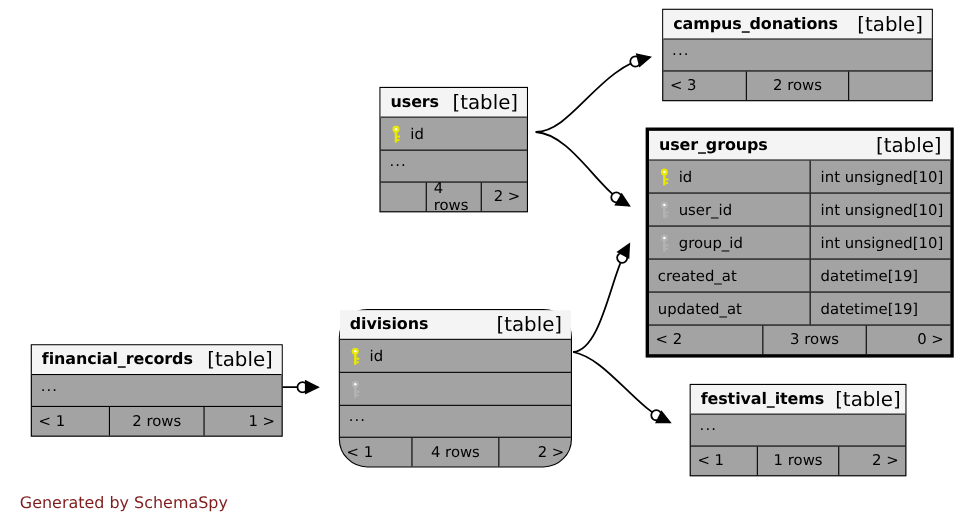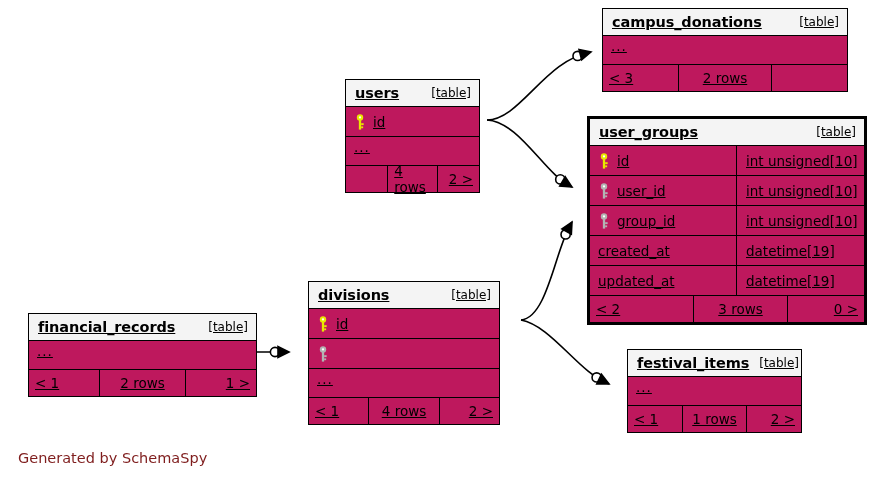--- a/index.html
+++ b/index.html
@@ -26,25 +26,24 @@
   #edges {
     position: absolute;
     left: 0; top: 0;
     width: 883px;
     height: 481px;
     pointer-events: none;
   }
 
   .table-box {
     position: absolute;
-    background: #be185d;
+    background: #a3a3a3;
     border: 1px solid #000000;
     box-sizing: border-box;
     z-index: 5;
-    text-decoration: underline;
   }
   .table-box.focused {
     border: 3px solid #000000;
   }
 
   .tbl-header {
     background: #f4f4f4;
     border-bottom: 1px solid #000000;
     height: 27px;
     display: flex;
@@ -53,21 +52,21 @@
     box-sizing: border-box;
   }
   .tbl-name {
     font-weight: bold;
     font-size: 14.5px;
     letter-spacing: -0.1px;
     white-space: nowrap;
   }
   .tbl-kind {
     margin-left: auto;
-    font-size: 12px;
+    font-size: 18px;
     color: #000000;
     white-space: nowrap;
     padding-left: 10px;
   }
 
   .col-row {
     display: flex;
     height: 30px;
     border-bottom: 1px solid #000000;
     box-sizing: border-box;
@@ -270,21 +269,21 @@
             <span>updated_at</span>
           </div>
           <div class="col-type">datetime[19]</div>
         </div>
         <div class="tbl-footer">
           <div class="foot-cell foot-left" style="flex:1 1 0;">&lt; 2</div>
           <div class="foot-cell foot-mid" style="flex:1.25 1 0;margin-left:27px;">3 rows</div>
           <div class="foot-cell foot-right" style="flex:1 1 0;">0 &gt;</div>
         </div>
       </div>
-      <div class="table-box" style="left: 308px; top: 281px; width: 192px;">
+      <div class="table-box" style="left: 308px; top: 281px; width: 212px; border-radius: 26px;">
         <div class="tbl-header">
           <span class="tbl-name">divisions</span>
           <span class="tbl-kind">[table]</span>
         </div>
         <div class="col-row">
           <div class="col-name">
             <svg class="key-icon" viewBox="0 0 12 16">
               <circle cx="6" cy="3.4" r="3.2" fill="#e8e800"></circle>
               <circle cx="6" cy="3.4" r="1.15" fill="#ffffff"></circle>
               <rect x="4.85" y="5.2" width="2.3" height="10.4" fill="#e8e800"></rect>
@@ -321,21 +320,21 @@
         </div>
         <div class="ellipsis-row">
           <span>...</span>
         </div>
         <div class="tbl-footer">
           <div class="foot-cell foot-left" style="flex:1 1 0;">&lt; 1</div>
           <div class="foot-cell foot-mid" style="flex:1.25 1 0;">2 rows</div>
           <div class="foot-cell foot-right" style="flex:1 1 0;">1 &gt;</div>
         </div>
       </div>
-      <div class="table-box" style="left: 627px; top: 349px; width: 175px;">
+      <div class="table-box" style="left: 627px; top: 349px; width: 197px;">
         <div class="tbl-header">
           <span class="tbl-name">festival_items</span>
           <span class="tbl-kind">[table]</span>
         </div>
         <div class="ellipsis-row">
           <span>...</span>
         </div>
         <div class="tbl-footer">
           <div class="foot-cell foot-left" style="flex:1 1 0;">&lt; 1</div>
           <div class="foot-cell foot-mid" style="flex:1.25 1 0;">1 rows</div>

